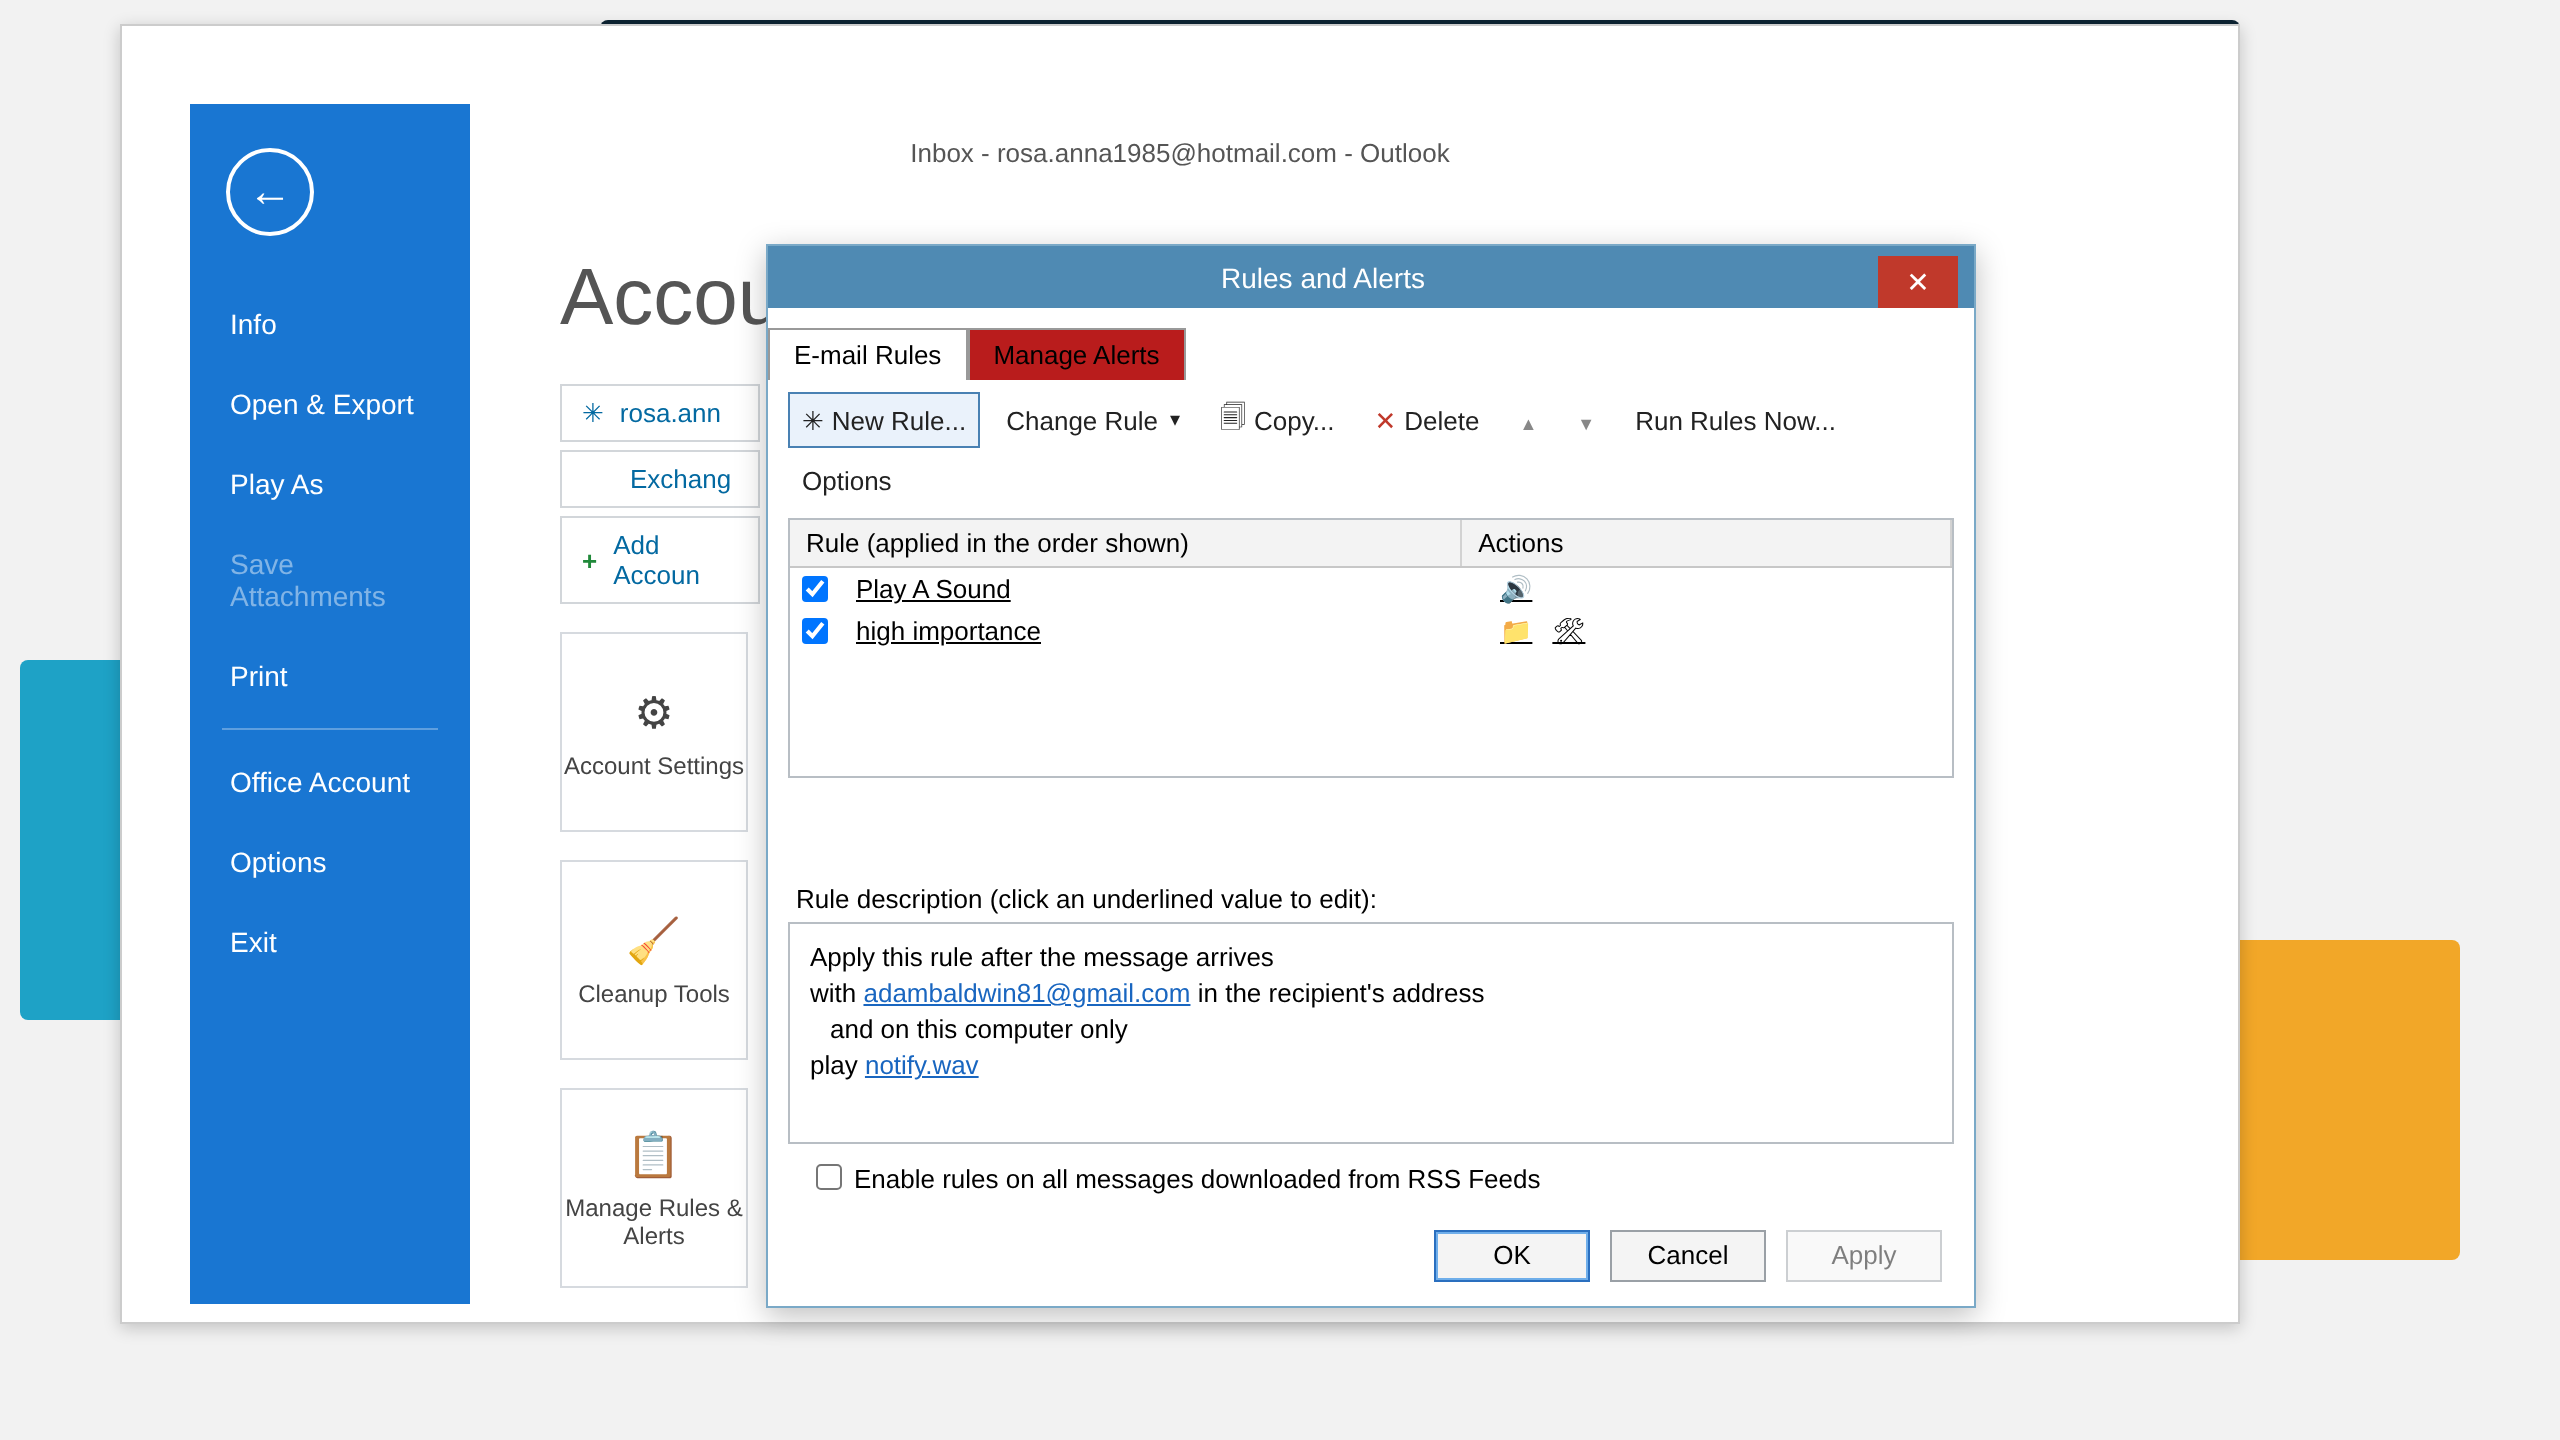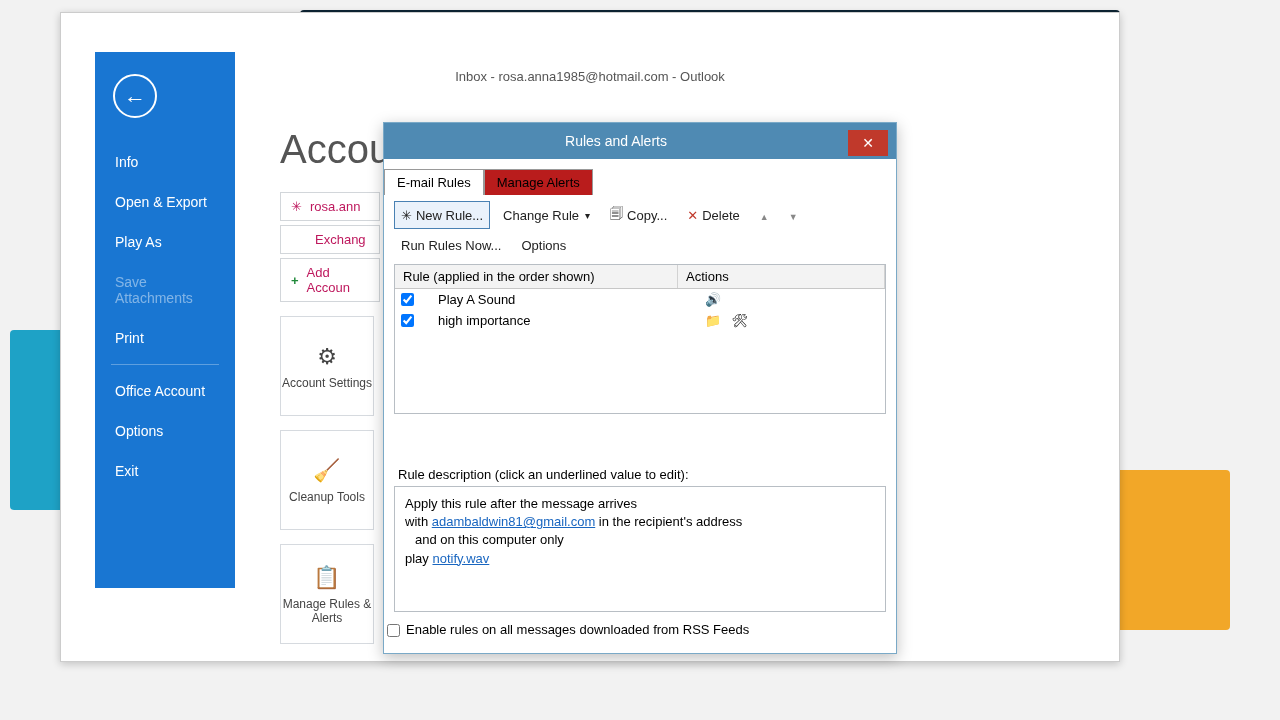--- a/index.html
+++ b/index.html
@@ -24,50 +24,50 @@
     box-shadow: 0 2px 8px rgba(0,0,0,.2);
     z-index: 1;
   }
   .outer-title {
     position: absolute; top: 56px; left: 0; right: 0;
     text-align: center; color: #555; font-size: 13px;
   }
 
   
   .blue-side {
-    position: absolute; left: 95px; top: 52px; width: 140px; height: 536px;
+    position: absolute; left: 95px; top: 52px; width: 140px; height: 600px;
     background: #1976d2; color: #fff; z-index: 2;
   }
   .back-btn {
     width: 44px; height: 44px; border: 2px solid #fff; border-radius: 50%;
     margin: 22px 0 24px 18px; display:flex;align-items:center;justify-content:center;
     color:#fff; font-size:22px; cursor:pointer;
   }
   .side-item { padding: 12px 20px; font-size: 14px; cursor:pointer; }
   .side-item.disabled { opacity: .45; }
   .side-divider { height:1px; background: rgba(255,255,255,.3); margin: 6px 16px; }
 
   
   .page-title {
     position:absolute; left:280px; top:127px; font-size:40px;
     font-family: "Segoe UI Light", "Segoe UI", sans-serif; color:#555; z-index:2;
   }
 
   
   .card-col { position:absolute; left:280px; top:192px; width:100px; z-index:2; }
-  .mini-row { border:1px solid #d2d6da; background:#fff; padding:6px 10px; font-size:13px; color:#be185d; display:flex; gap:8px; align-items:center; }
+  .mini-row { border:1px solid #d2d6da; background:#fff; padding:6px 10px; font-size:13px; color:#0369a1; display:flex; gap:8px; align-items:center; }
   .mini-row + .mini-row { margin-top:4px; }
   .card { border:1px solid #d6dadf; background:#fff; width:94px; height:100px; margin-top:14px;
           display:flex; flex-direction:column; align-items:center; justify-content:center;
           font-size:12px; color:#444; text-align:center; gap:4px; cursor:pointer;}
   .card .ic { width:30px;height:30px;display:flex;align-items:center;justify-content:center;font-size:22px;}
 
   
   .dialog {
-    position:absolute; left:383px; top:122px; width:514px; height:532px;
+    position:absolute; left:383px; top:122px; width:605px; height:532px;
     background:#fff; border:1px solid #7aa9c7;
     box-shadow: 0 4px 14px rgba(0,0,0,.25);
     z-index:5; display:flex; flex-direction:column;
   }
   .dlg-title {
     height:36px; background:#4f8ab3; color:#fff; display:flex; align-items:center;
     padding:0 4px 0 0;
   }
   .dlg-title span { flex:1; text-align:center; font-size:14px; }
   .close-btn { width:40px; height:26px; background:#c0392b; color:#fff;
@@ -79,27 +79,27 @@
   .toolbar { display:flex; gap:6px; padding:6px 10px; font-size:13px; color:#222; flex-wrap:wrap;}
   .tool { padding:2px 6px; border:1px solid transparent; cursor:pointer; display:flex;align-items:center;gap:4px;}
   .tool.primary { border:1px solid #4981b3; background:#eaf2fb;text-align:right;}
   .drop::after{content:"▾"; font-size:10px; margin-left:2px;}
 
   .list-wrap { margin:2px 10px; border:1px solid #b8bec4; height:150px; display:flex; flex-direction:column;}
   .list-head { display:flex; background:#f3f3f3; font-size:13px; border-bottom:1px solid #c7c7c7;}
   .list-head div { padding:4px 8px; border-right:1px solid #d2d2d2;}
   .col-rule { flex:1.4;} .col-act {flex:1;}
   .list-body { flex:1; overflow:auto; font-size:13px;}
-  .rule-row { display:flex; align-items:center; padding:3px 6px; gap:24px; }
+  .rule-row { display:flex; align-items:center; padding:3px 6px; gap:14px;text-decoration:underline; }
   .rule-row .txt { flex:1.4;} .rule-row .act{ flex:1; display:flex;gap:10px;align-items:center;}
 
   .desc-label{ font-size:13px; padding:8px 14px 4px;margin-top:43px;}
   .desc-box { margin:0 10px; border:1px solid #b8bec4; height:126px; padding:8px 10px; font-size:13px; line-height:1.4;}
   .desc-box a { color:#1966c0; text-decoration:underline; cursor:pointer;}
-  .rss-row { padding:10px 3px; font-size:13px; display:flex; align-items:flex-end; gap:6px;}
+  .rss-row { padding:10px 24px; font-size:13px; display:flex; align-items:flex-start; gap:6px;}
   .dlg-buttons { display:flex; gap:10px; justify-content:flex-end; padding:8px 16px 12px;}
   .btn { min-width:78px; height:26px; border:1px solid #9aa0a6; background:#f4f4f4;
          font-size:13px; cursor:pointer; display:flex;align-items:center;justify-content:center;}
   .btn.disabled{ opacity:.5; }
   .btn.default{ border:1px solid #2a6fbf; box-shadow:inset 0 0 0 1px #6faeea;}
 
   
   .ic-sound::before{content:"🔊";}
   .ic-folder::before{content:"📁";}
   .ic-filter::before{content:"🛠";}
@@ -239,13 +239,18 @@
     <div>
       <span>play </span><a>notify.wav</a>
     </div>
   </div>
 
   <div class="rss-row">
     <input type="checkbox" style="">
     <span>Enable rules on all messages downloaded from RSS Feeds</span>
   </div>
 
+  <div class="dlg-buttons">
+    <div class="btn default">OK</div>
+    <div class="btn">Cancel</div>
+    <div class="btn disabled">Apply</div>
+  </div>
 </div>
 
 </body></html>

